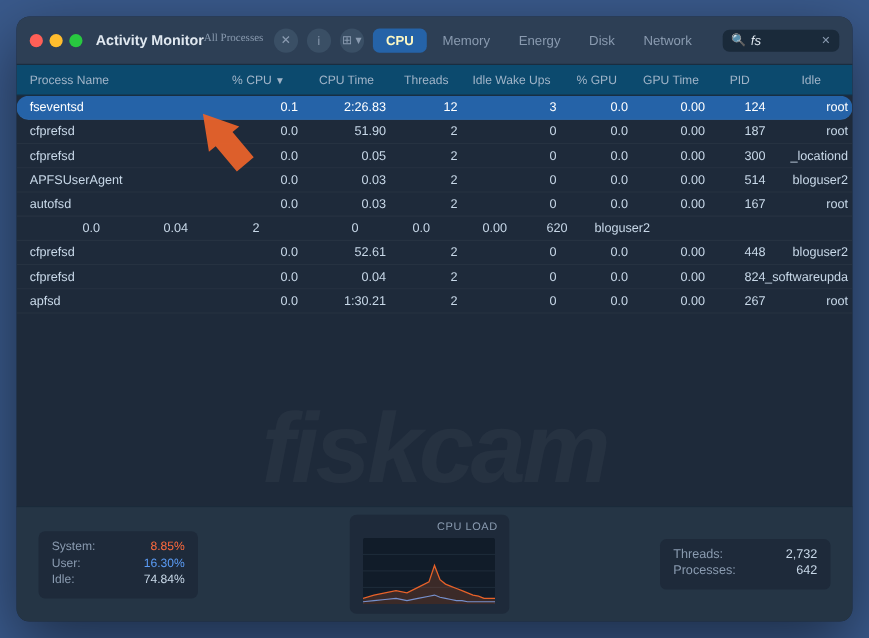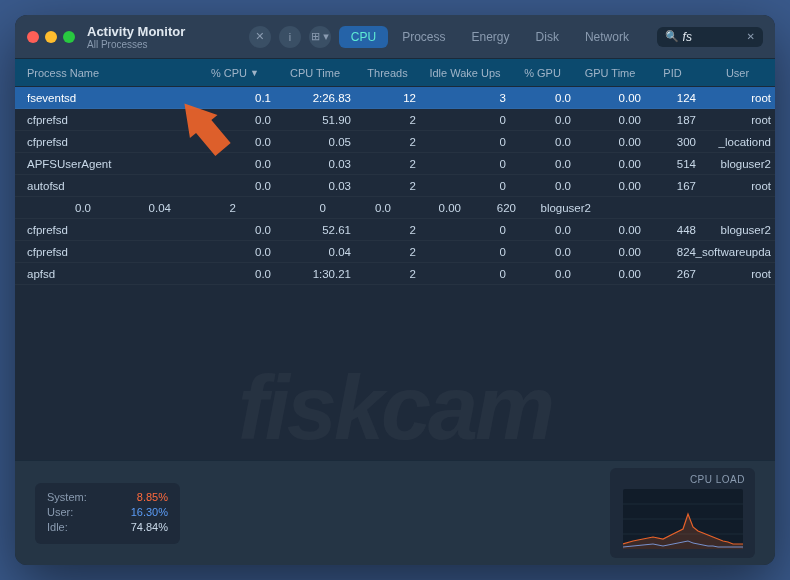--- a/index.html
+++ b/index.html
@@ -42,32 +42,33 @@
     .traffic-light {
       width: 12px;
       height: 12px;
       border-radius: 50%;
     }
     .tl-close { background: #ff5f57; }
     .tl-minimize { background: #ffbd2e; }
     .tl-maximize { background: #28c940; }
     .titlebar-center {
       display: flex;
-      flex-direction: column;
+      flex-direction: row;
       align-items: flex-start;
       margin-right: auto;
     }
     .app-title {
       font-size: 13px;
       font-weight: 600;
       color: #e0e8f0;
     }
     .app-subtitle {
       font-size: 10px;
       color: #8a9bb0;
+      font-family: Liberation Serif, serif;
     }
     .titlebar-controls {
       display: flex;
       align-items: center;
       gap: 8px;
     }
     .ctrl-btn {
       width: 22px;
       height: 22px;
       border-radius: 50%;
@@ -87,22 +88,22 @@
     }
     .nav-tab {
       padding: 4px 12px;
       border-radius: 6px;
       font-size: 12px;
       color: #8a9bb0;
       cursor: pointer;
     }
     .nav-tab.active {
       background: #2563a8;
-      color: #5eead4;
-      font-weight: 400;
+      color: #fef9c3;
+      font-weight: 700;
     }
     .search-box {
       display: flex;
       align-items: center;
       background: #1a2a3a;
       border-radius: 6px;
       padding: 3px 8px;
       gap: 4px;
       margin-left: 8px;
     }
@@ -156,21 +157,21 @@
       flex: 1;
       overflow-y: auto;
       background: #1e2a3a;
     }
     .table-row {
       display: flex;
       align-items: center;
       height: 22px;
       border-bottom: 1px solid rgba(255,255,255,0.04);
     }
-    .table-row.selected { background: #2563a8; }
+    .table-row.selected { background: #2563a8; border-radius: 11px; }
     .td-cell {
       display: flex;
       align-items: center;
       justify-content: flex-end;
       color: #c8d8e8;
       font-size: 11.5px;
       padding: 0 4px;
     }
     .td-cell.left { justify-content: flex-start; padding-left: 12px; }
     .table-row.selected .td-cell { color: #ffffff; }
@@ -275,42 +276,42 @@
       <span class="app-title">Activity Monitor</span>
       <span class="app-subtitle">All Processes</span>
     </div>
     <div class="titlebar-controls">
       <div class="ctrl-btn">✕</div>
       <div class="ctrl-btn">ℹ</div>
       <div class="ctrl-btn">⊞ ▾</div>
     </div>
     <div class="nav-tabs">
       <div class="nav-tab active">CPU</div>
-      <div class="nav-tab">Process</div>
+      <div class="nav-tab">Memory</div>
       <div class="nav-tab">Energy</div>
       <div class="nav-tab">Disk</div>
       <div class="nav-tab">Network</div>
     </div>
     <div class="search-box">
       <span class="search-icon">🔍</span>
       <input class="search-input" value="fs" placeholder="Search" style="">
       <span class="search-clear">✕</span>
     </div>
   </div>
 
   <div class="table-header">
     <div class="th-cell left col-name">Process Name</div>
     <div class="th-cell col-cpu">% CPU <span class="sort-arrow">▼</span></div>
     <div class="th-cell col-cputime">CPU Time</div>
     <div class="th-cell col-threads">Threads</div>
     <div class="th-cell col-idlewake">Idle Wake Ups</div>
     <div class="th-cell col-gpu">% GPU</div>
     <div class="th-cell col-gputime">GPU Time</div>
     <div class="th-cell col-pid">PID</div>
-    <div class="th-cell col-user">User</div>
+    <div class="th-cell col-user">Idle</div>
   </div>
 
   <div style="position: relative; flex: 1; overflow: hidden; display: flex; flex-direction: column;">
     <div class="table-body" id="table-body">
 
     <div class="table-row selected">
       <div class="td-cell left col-name">fseventsd</div>
       <div class="td-cell col-cpu">0.1</div>
       <div class="td-cell col-cputime">2:26.83</div>
       <div class="td-cell col-threads">12</div>
@@ -451,14 +452,24 @@
         <line x1="0" y1="30" x2="120" y2="30" stroke="#2a3a4a" stroke-width="0.5"></line>
         <line x1="0" y1="45" x2="120" y2="45" stroke="#2a3a4a" stroke-width="0.5"></line>
 
         <polyline points="0,55 10,52 20,50 30,48 40,50 50,45 60,40 65,25 70,38 75,42 80,44 85,46 90,48 95,50 100,52 105,53 110,55 120,55" fill="none" stroke="#e8622a" stroke-width="1.2"></polyline>
         <polyline points="0,58 10,57 20,56 30,55 40,57 50,55 60,53 65,52 70,54 75,55 80,56 85,57 90,57 95,58 100,58 105,58 110,58 120,58" fill="none" stroke="#5b9cf6" stroke-width="1"></polyline>
 
         <polygon points="0,55 10,52 20,50 30,48 40,50 50,45 60,40 65,25 70,38 75,42 80,44 85,46 90,48 95,50 100,52 105,53 110,55 120,55 120,60 0,60" fill="rgba(232,98,42,0.2)"></polygon>
       </svg>
     </div>
 
+    <div class="right-stats-panel">
+      <div class="right-stats-row">
+        <span class="right-stats-label">Threads:</span>
+        <span class="right-stats-value">2,732</span>
+      </div>
+      <div class="right-stats-row">
+        <span class="right-stats-label">Processes:</span>
+        <span class="right-stats-value">642</span>
+      </div>
+    </div>
   </div>
 </div>
 
 </body></html>

